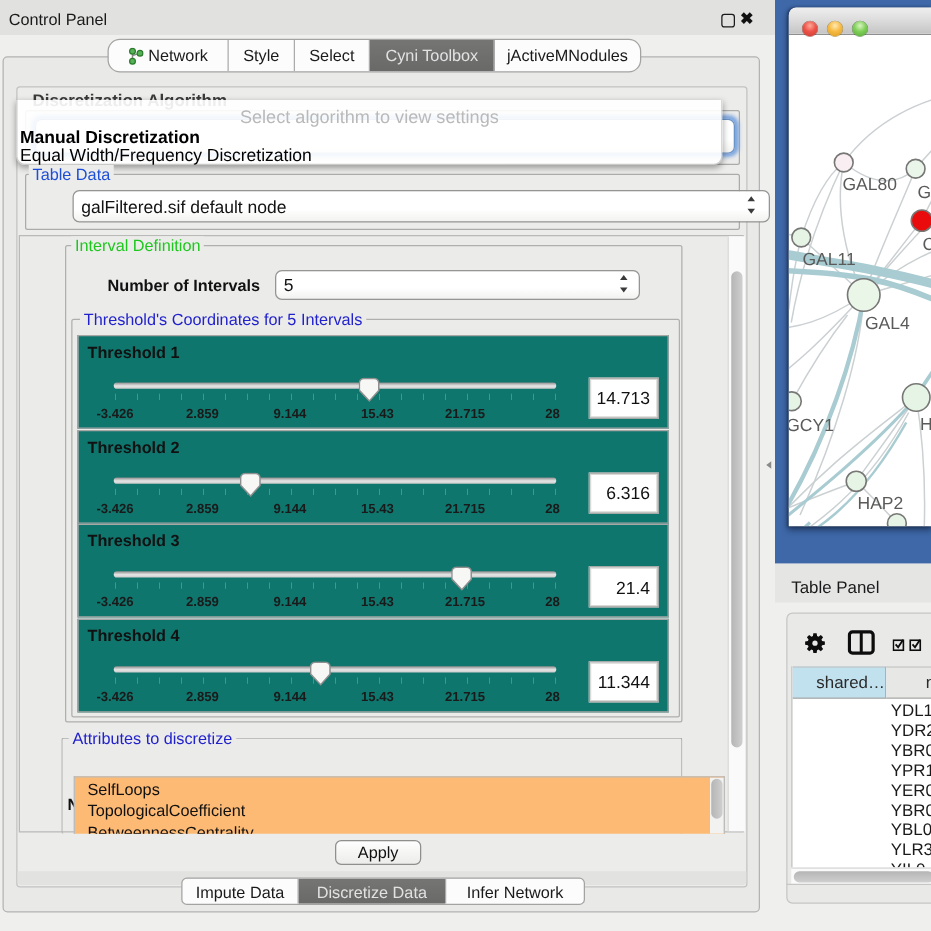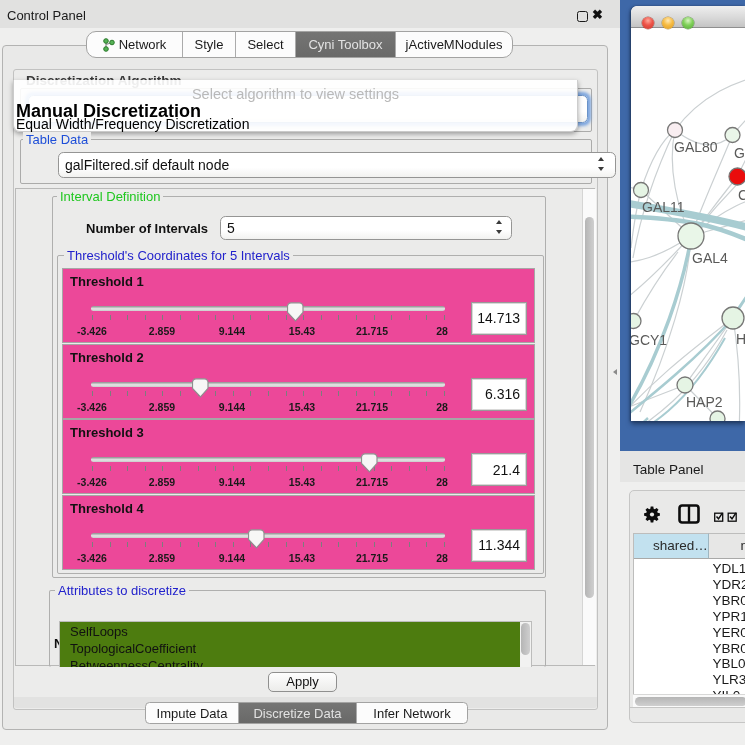--- a/index.html
+++ b/index.html
@@ -27,21 +27,21 @@
 .group{position:absolute;border:1px solid #ABABAA;border-radius:2px;}
 .gtitle{position:absolute;top:-8px;background:#ECECEB;padding:0 3px;font-size:13px;white-space:nowrap;}
 
 .combo{position:absolute;background:linear-gradient(#FFFFFF 60%,#F2F2F0);border:1px solid #959594;
   border-radius:5.5px;font-size:14px;color:#111;}
 .combo .ct{position:absolute;left:6px;top:50%;transform:translateY(-50%);white-space:nowrap;}
 .arr{position:absolute;width:0;height:0;border-left:3.5px solid transparent;border-right:3.5px solid transparent;}
 .arrup{border-bottom:4.5px solid #3a3a3a;}
 .arrdn{border-top:4.5px solid #3a3a3a;}
 
-.tpanel{position:absolute;left:62px;width:471px;height:73px;background:#ec4899;border:1px solid #A7A7A6;}
+.tpanel{position:absolute;left:62px;width:471px;height:73px;background:#0f766e;border:1px solid #A7A7A6;}
 .tname{position:absolute;left:7px;top:5px;font-size:13px;font-weight:bold;color:#111;}
 .track{position:absolute;left:28px;top:37px;width:354px;height:5px;border-radius:2.5px;
   background:linear-gradient(#8E8E8E,#E6E6E6 55%,#CACACA);}
 .ticks{position:absolute;left:28.5px;top:46px;width:353px;height:5px;
   background:repeating-linear-gradient(90deg,#7d7d7d 0 1px,transparent 1px 17.6px);}
 .tlab{position:absolute;top:56px;font-size:10.5px;font-weight:bold;color:#1a1a1a;transform:translateX(-50%);white-space:nowrap;}
 .thumb{position:absolute;top:33px;}
 .vbox{position:absolute;left:408px;top:33px;width:54px;height:31px;background:#fff;
   border:1px solid #9a9a99;box-shadow:0 0 0 1px #D9D9D8 inset;}
 .vbox span{position:absolute;right:6px;top:50%;transform:translateY(-50%);font-size:14px;color:#111;}
@@ -60,21 +60,21 @@
   <div class="abs" id="cynipanel"></div>
   <div class="abs" style="left:14px;top:697px;width:583px;height:11px;background:#E2E2E1;border-radius:0 0 3px 3px;"></div>
 
   <div class="group" style="left:20px;top:88px;width:570px;height:42px;"></div>
   <div class="abs" style="left:23px;top:73px;background:#ECECEB;padding:0 3px;font-size:13.5px;font-weight:bold;color:#3a3a3a;">Discretization Algorithm</div>
   <div class="combo" style="left:28px;top:95px;width:558px;height:26px;box-shadow:0 0 3px 2.5px rgba(100,150,220,0.8);border-color:#6a93c8;"></div>
 
   <div class="abs" style="left:13px;top:80px;width:565px;height:52px;background:rgba(255,255,255,0.91);border:1px solid rgba(165,165,165,0.55);border-top:none;
        border-radius:0 0 7px 7px;box-shadow:0 2px 5px rgba(0,0,0,0.35);box-sizing:border-box;"></div>
   <div class="abs" style="left:13px;top:86px;width:565px;height:16px;text-align:center;font-size:14.5px;color:#B9B9B9;">Select algorithm to view settings</div>
-  <div class="abs" style="left:16px;top:101px;font-size:18px;font-weight:bold;color:#000;">Manual Discretization</div>
+  <div class="abs" style="left:16px;top:101px;font-size:14px;font-weight:bold;color:#000;">Manual Discretization</div>
   <div class="abs" style="left:16px;top:116px;font-size:14px;color:#000;">Equal Width/Frequency Discretization</div>
 
   <div class="group" style="left:20px;top:139px;width:570px;height:43px;">
     <div class="gtitle" style="left:2px;color:#1d4ed8;">Table Data</div>
   </div>
   <div class="combo" style="left:26px;top:152px;width:556px;height:24px;margin-left:32px;">
     <span class="ct">galFiltered.sif default node</span>
     <span class="arr arrup" style="right:11px;top:4px;"></span>
     <span class="arr arrdn" style="right:11px;top:14px;"></span>
   </div>
@@ -163,21 +163,21 @@
         </svg></div>
     <div class="vbox">
         <span>11.344</span>
       </div>
   </div>
 
   <div class="group" style="left:49px;top:590px;width:495px;height:76px;border-bottom:none;border-color:#AFAFAE;">
     <div class="gtitle" style="left:5px;color:#2222CC;background:#EBEBEA;">Attributes to discretize</div>
   </div>
   <div class="abs b13" style="left:54px;top:602px;margin-top:34px;">Numerical Attributes</div>
-  <div class="abs" style="left:59px;top:621px;width:471px;height:45px;background:#4d7c0f;border:1px solid #BCBCBB;border-bottom:none;overflow:hidden;">
+  <div class="abs" style="left:59px;top:621px;width:471px;height:45px;background:#fdba74;border:1px solid #BCBCBB;border-bottom:none;overflow:hidden;padding-left:48px;">
     <div style="position:absolute;left:10px;top:1px;font-size:13px;color:#111;line-height:17.2px;">SelfLoops<br>TopologicalCoefficient<br>BetweennessCentrality</div>
     <div style="position:absolute;right:0;top:0;width:11px;height:45px;background:#F2F2F1;"></div>
     <div style="position:absolute;right:1px;top:1px;width:9px;height:32px;background:linear-gradient(90deg,#B5B5B5,#CFCFCF);border-radius:4.5px;"></div>
   </div>
 
   <div class="abs" style="left:268px;top:672px;width:67px;height:18px;background:linear-gradient(#FEFEFE,#ECECEA);
        border:1px solid #8F8F8E;border-radius:5px;text-align:center;line-height:17px;font-size:13px;color:#111;">Apply</div>
 
   <div class="abs" style="left:613px;top:369px;width:0;height:0;border-top:3.5px solid transparent;border-bottom:3.5px solid transparent;border-right:4.5px solid #8a8a8a;"></div>
 

